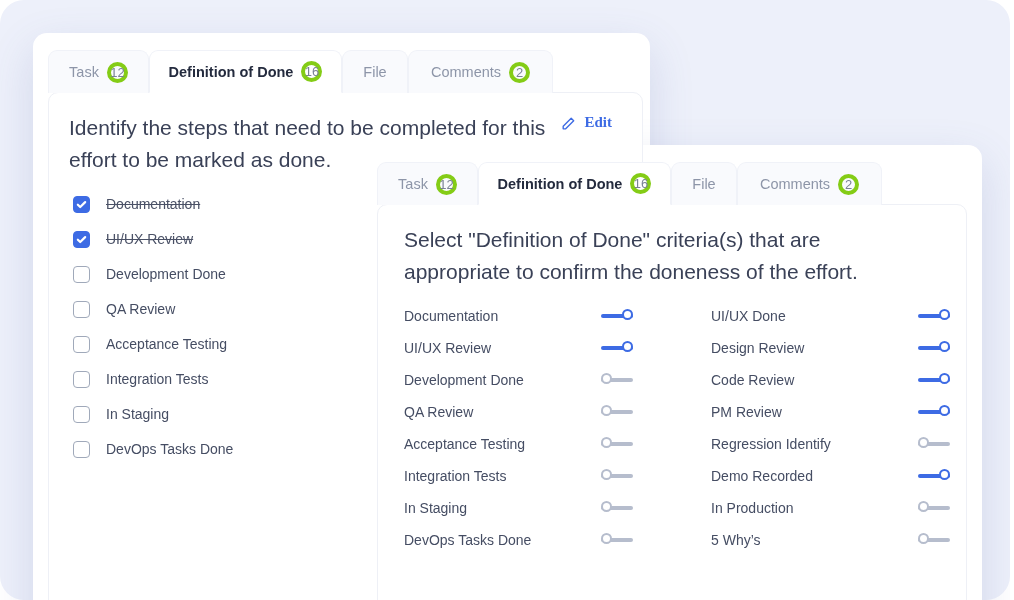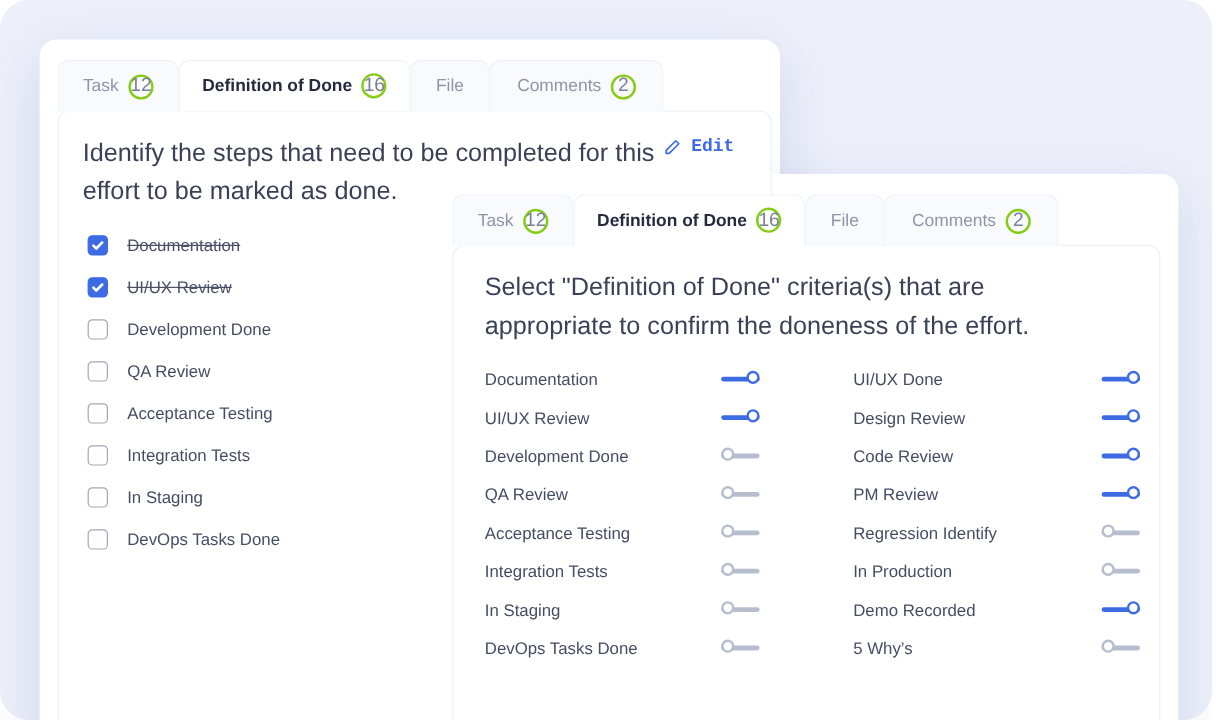--- a/index.html
+++ b/index.html
@@ -19,37 +19,37 @@
   .tab { height:43px; display:flex; align-items:center; justify-content:center; gap:8px;
          background:#f9fafd; border:1px solid #f0f2f8; border-bottom:none;
          border-radius:9px 9px 0 0; font-size:14.5px; color:#8d95a8; cursor:pointer;
          margin-bottom:-1px; }
   .tab:nth-child(1){ width:101px; }
   .tab:nth-child(2){ width:193px; }
   .tab:nth-child(3){ width:66px; }
   .tab:nth-child(4){ width:145px; }
   .tab.active { background:#ffffff; color:#242b3e; font-weight:bold;
                 border-bottom:1px solid #ffffff; }
-  .badge { width:21px; height:21px; border-radius:50%; border:2px solid #84cc16;
+  .badge { width:21px; height:21px; border-radius:50%; border:4px solid #84cc16;
            display:inline-flex; align-items:center; justify-content:center;
-           font-size:16px; color:#7a8295; font-weight:normal; flex:0 0 auto; }
+           font-size:13px; color:#7a8295; font-weight:normal; flex:0 0 auto; }
 
   
   .panel { position:relative; z-index:1; border:1px solid #eef0f6; border-radius:10px;
            background:#ffffff; }
   .card-back  .panel { margin:0 7px 0 15px; height:560px; }
   .card-front .panel { margin:0 15px;       height:440px; }
 
   .instr-row { display:flex; justify-content:space-between; align-items:flex-start;
                padding:19px 30px 0 20px; }
   .instruction { font-size:21px; line-height:1.5; color:#3a4157; white-space:pre-line; }
   .card-front .instruction { padding:19px 30px 0 26px; }
 
-  .edit-btn { display:inline-flex; align-items:center; gap:8px; background:none; border:none;
-              color:#3d6be4; font-family:Liberation Mono, monospace; font-size:15px; font-weight:bold;
+  .edit-btn { display:inline-flex; align-items:flex-end; gap:8px; background:none; border:none;
+              color:#3d6be4; font-family:Liberation Serif, serif; font-size:15px; font-weight:bold;
               cursor:pointer; padding-top:2px; }
 
   
   .checklist { margin-top:20px; padding-left:24px; }
   .check-row { display:flex; align-items:center; gap:16px; height:18px; margin-bottom:17px; }
   .checkbox { width:17px; height:17px; border-radius:4px; border:1.5px solid #a0a9ba;
               background:#ffffff; display:inline-flex; align-items:center; justify-content:center;
               cursor:pointer; flex:0 0 auto; }
   .check-row.checked .checkbox { background:#3d6be4; border-color:#3d6be4; }
   .checkbox svg { display:none; }
@@ -286,29 +286,29 @@
     </span>
   </div>
             <div class="toggle-row">
     <span class="toggle-label">Regression Identify</span>
     <span class="toggle off">
       <span class="track"></span>
       <span class="knob"></span>
     </span>
   </div>
             <div class="toggle-row">
+    <span class="toggle-label">Demo Recorded</span>
+    <span class="toggle on">
+      <span class="track"></span>
+      <span class="knob"></span>
+    </span>
+  </div>
+            <div class="toggle-row">
     <span class="toggle-label">In Production</span>
     <span class="toggle off">
-      <span class="track"></span>
-      <span class="knob"></span>
-    </span>
-  </div>
-            <div class="toggle-row">
-    <span class="toggle-label">Demo Recorded</span>
-    <span class="toggle on">
       <span class="track"></span>
       <span class="knob"></span>
     </span>
   </div>
             <div class="toggle-row">
     <span class="toggle-label">5 Why’s</span>
     <span class="toggle off">
       <span class="track"></span>
       <span class="knob"></span>
     </span>

